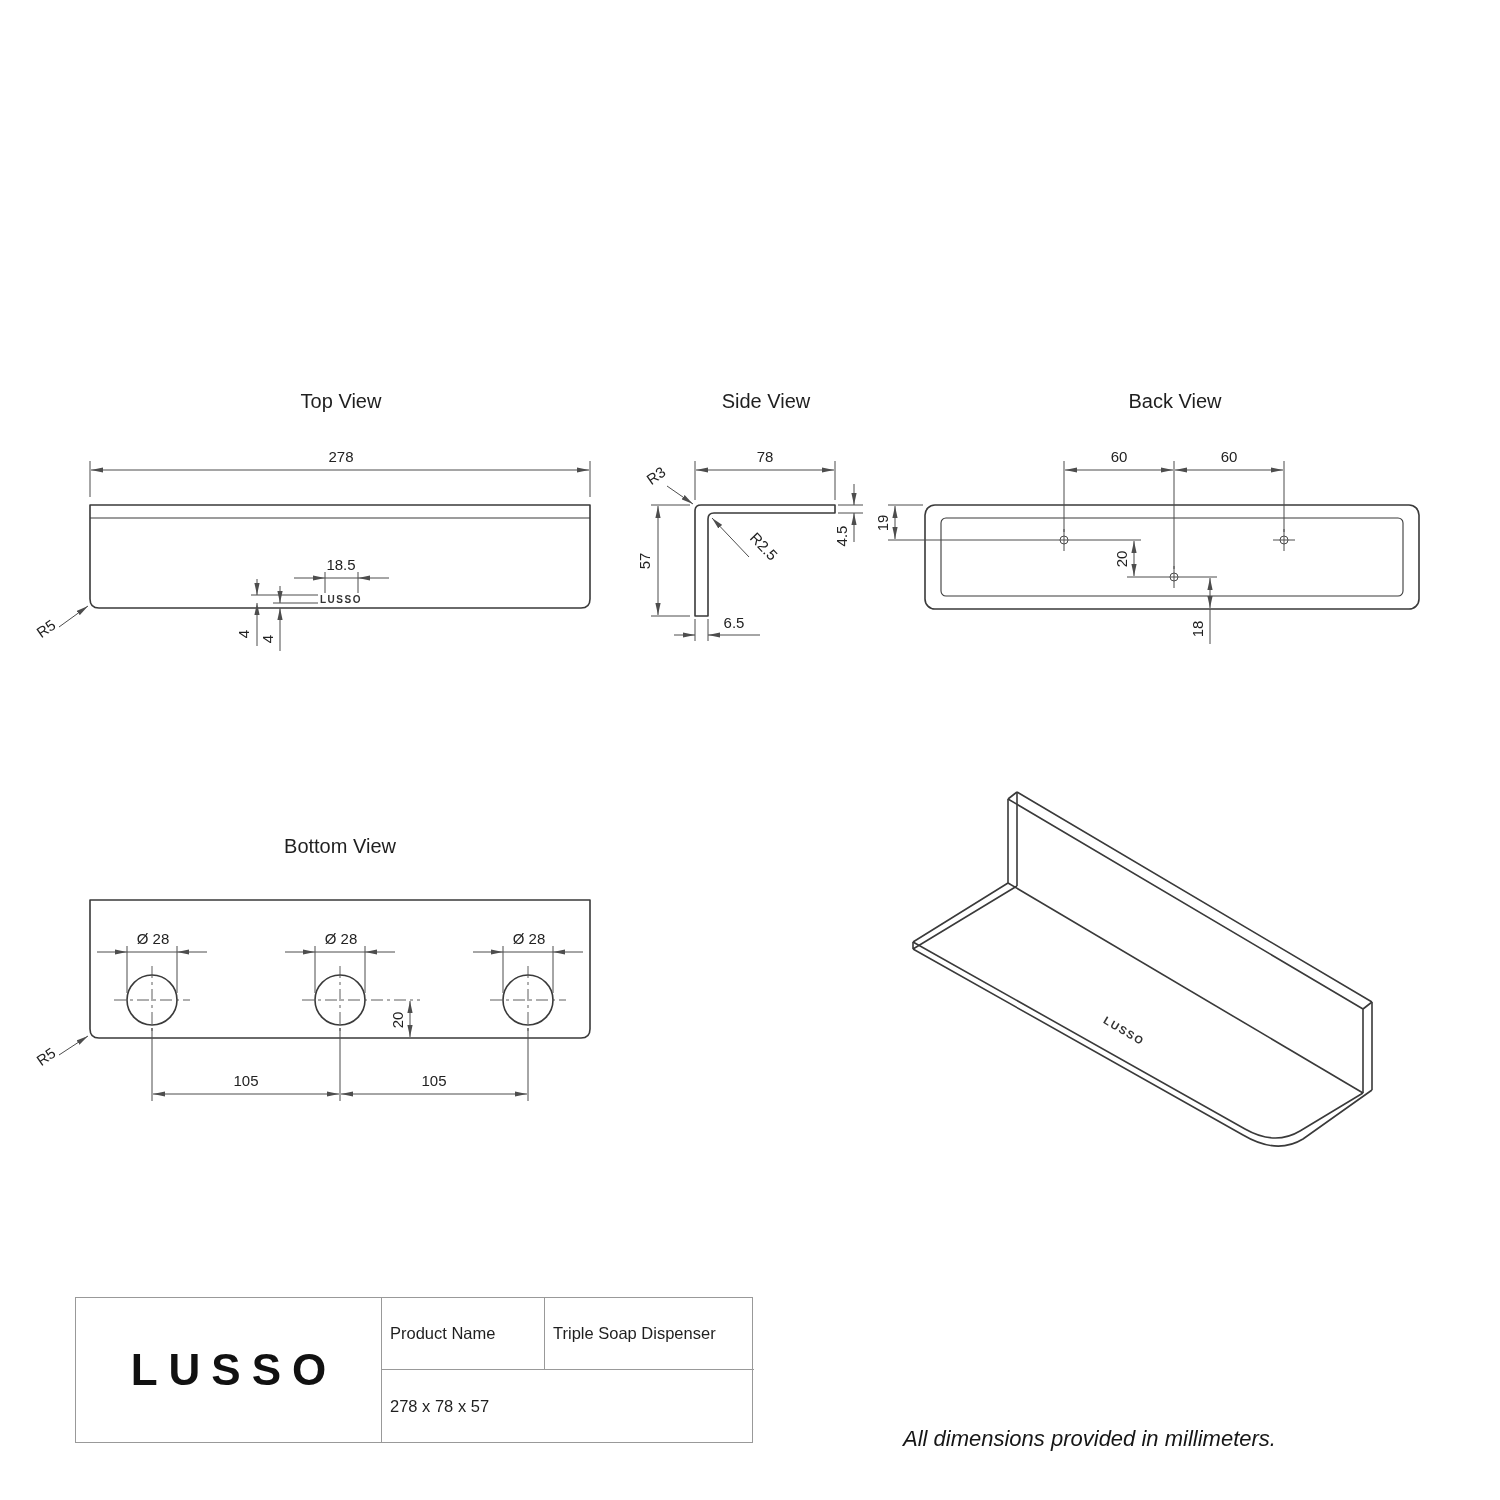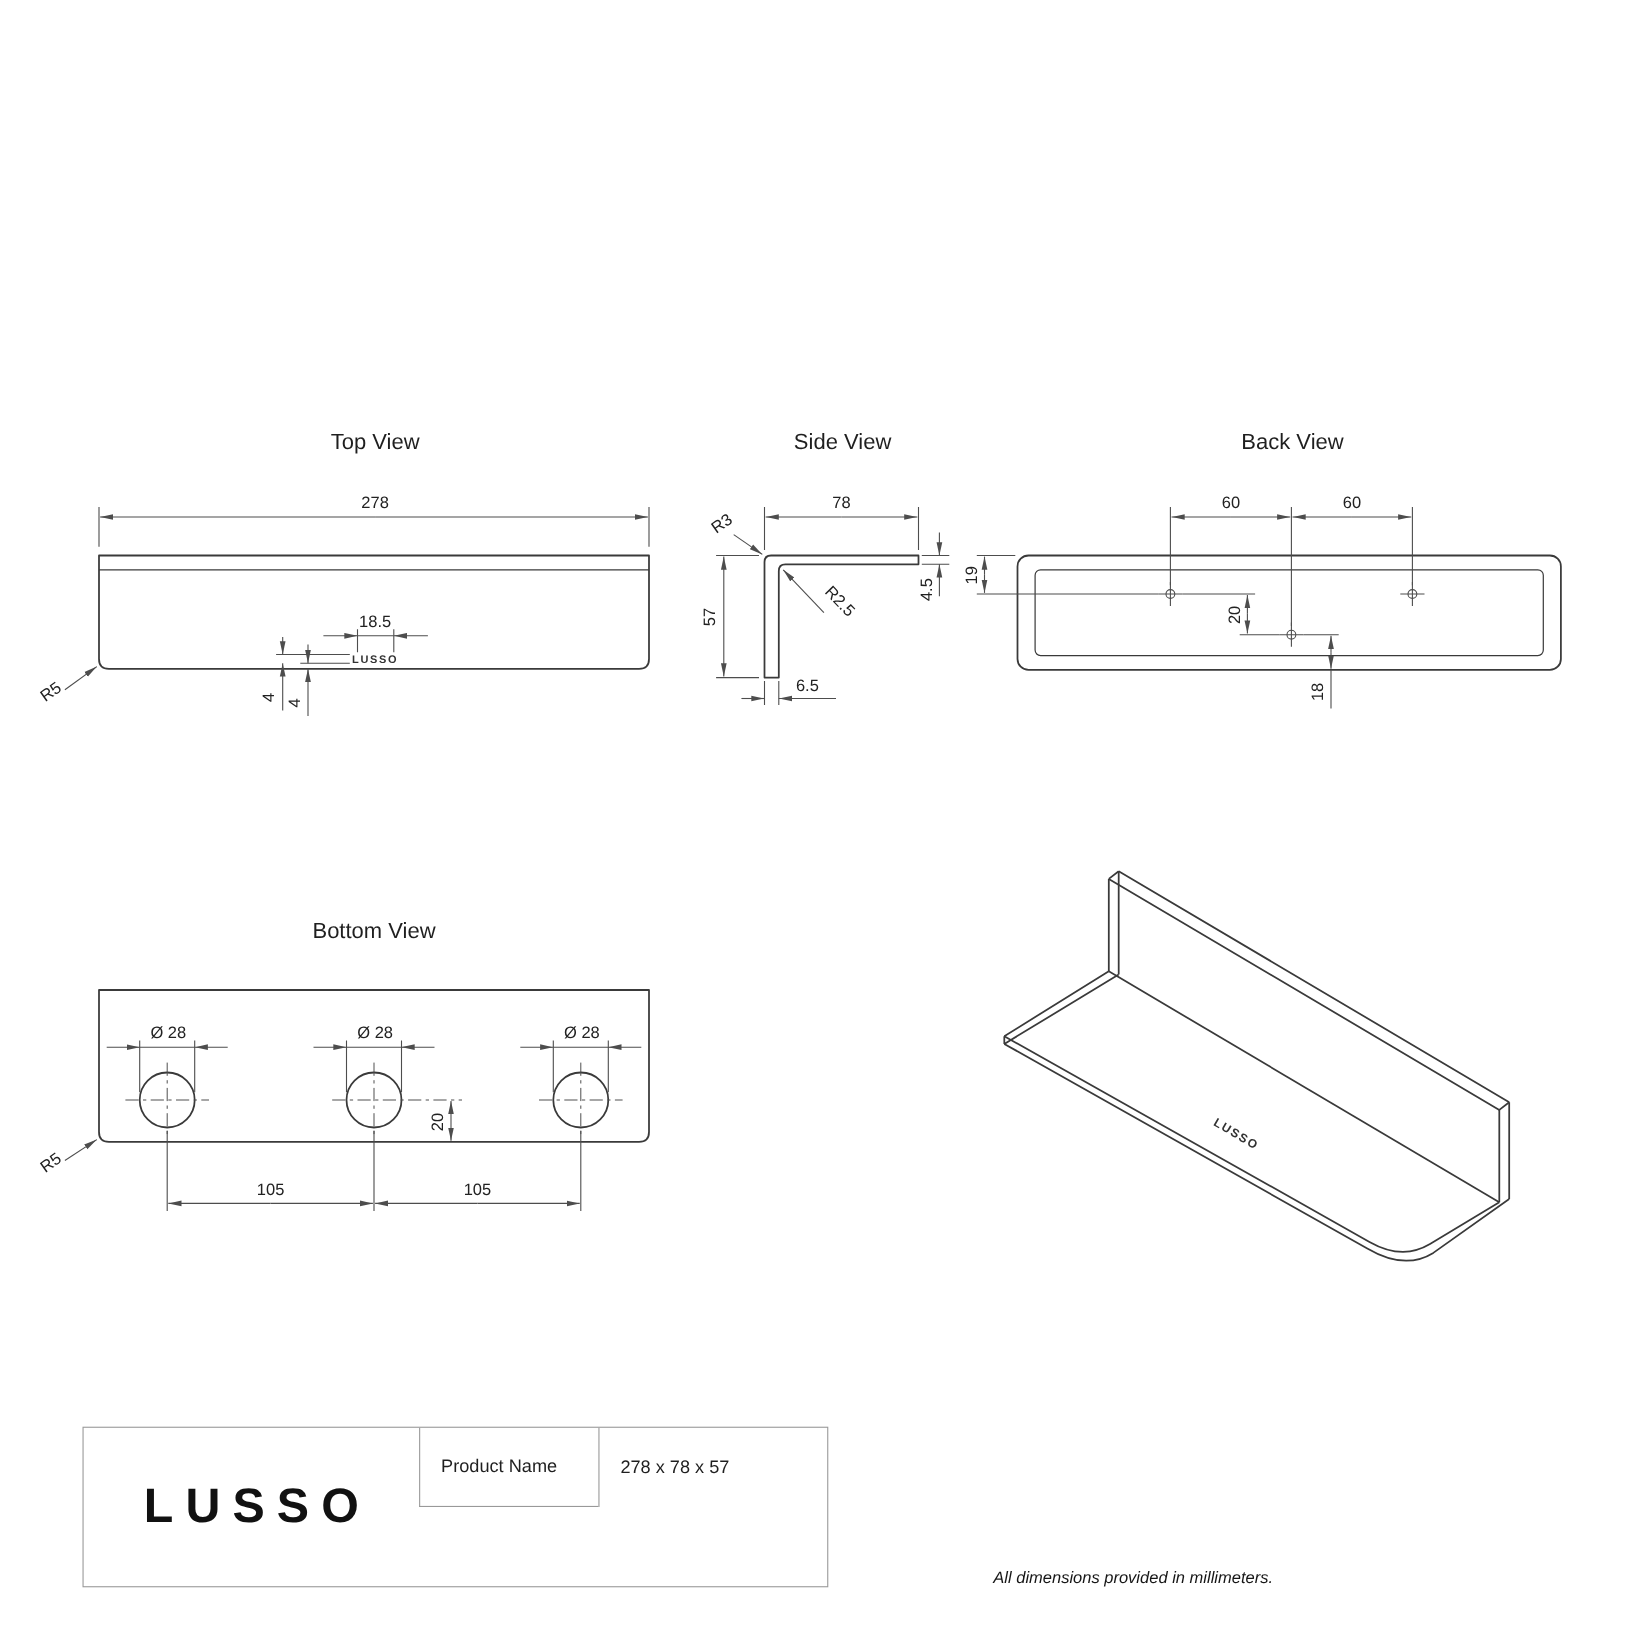--- a/index.html
+++ b/index.html
@@ -12,23 +12,23 @@
   .cl{stroke:#4d4d4d;stroke-width:0.9;fill:none;stroke-dasharray:12 4 3 4;}
   text{font-family:"Liberation Sans",sans-serif;fill:#222222;}
   .dim{font-size:15px;}
   .vtitle{font-size:20px;fill:#1f1f1f;}
   .logosm{font-size:10px;font-weight:bold;letter-spacing:1.5px;fill:#333;}
   .logoiso{font-size:11px;font-weight:bold;letter-spacing:1.5px;fill:#333;}
   .titleblock{position:absolute;left:75px;top:1297px;width:678px;height:146px;display:grid;
     grid-template-columns:305px 163px 210px;grid-template-rows:1fr 1fr;border:1px solid #999;background:#fff;box-sizing:border-box;}
   .tb-logo-cell{grid-row:1/3;display:flex;align-items:center;justify-content:center;}
   .tb-logo{font-size:44px;font-weight:bold;letter-spacing:11px;color:#111;padding-left:11px;}
-  .tb-cell{display:flex;align-items:center;padding-left:19px;font-size:16.5px;color:#1f1f1f;border-left:1px solid #999;box-sizing:border-box;}
+  .tb-cell{display:flex;align-items:center;padding-left:8px;font-size:16.5px;color:#1f1f1f;border-left:1px solid #999;box-sizing:border-box;}
   .r1{border-bottom:1px solid #999;}
-  .note{position:absolute;left:903px;top:1426px;font-size:15px;font-style:italic;color:#161616;}
+  .note{position:absolute;left:903px;top:1426px;font-size:22px;font-style:italic;color:#161616;}
 </style>
 </head>
 <body>
 
 <svg width="1500" height="1500" viewBox="0 0 1500 1500">
   <defs>
     <marker id="ar" markerWidth="12" markerHeight="6" refX="12" refY="3" orient="auto" markerUnits="userSpaceOnUse">
       <path d="M12,3 L0,0.4 L0,5.6 Z" fill="#4d4d4d"></path>
     </marker>
   </defs>
@@ -189,16 +189,17 @@
     <path class="ol" d="M913,949 L1243,1135 Q1277,1155 1303,1139 L1372,1090"></path>
     <text class="logoiso" transform="rotate(30.5 1122 1034)" x="1122" y="1034" text-anchor="middle">LUSSO</text>
   </g>
 </svg>
 
 <div class="titleblock">
   <div class="tb-logo-cell">
     <div class="tb-logo">LUSSO</div>
   </div>
   <div class="tb-cell r1">Product Name</div>
+  <div class="tb-cell r1">Triple Soap Dispenser</div>
   <div class="tb-cell">278 x 78 x 57</div>
 </div>
 
 <div class="note">All dimensions provided in millimeters.</div>
 
 </body></html>

